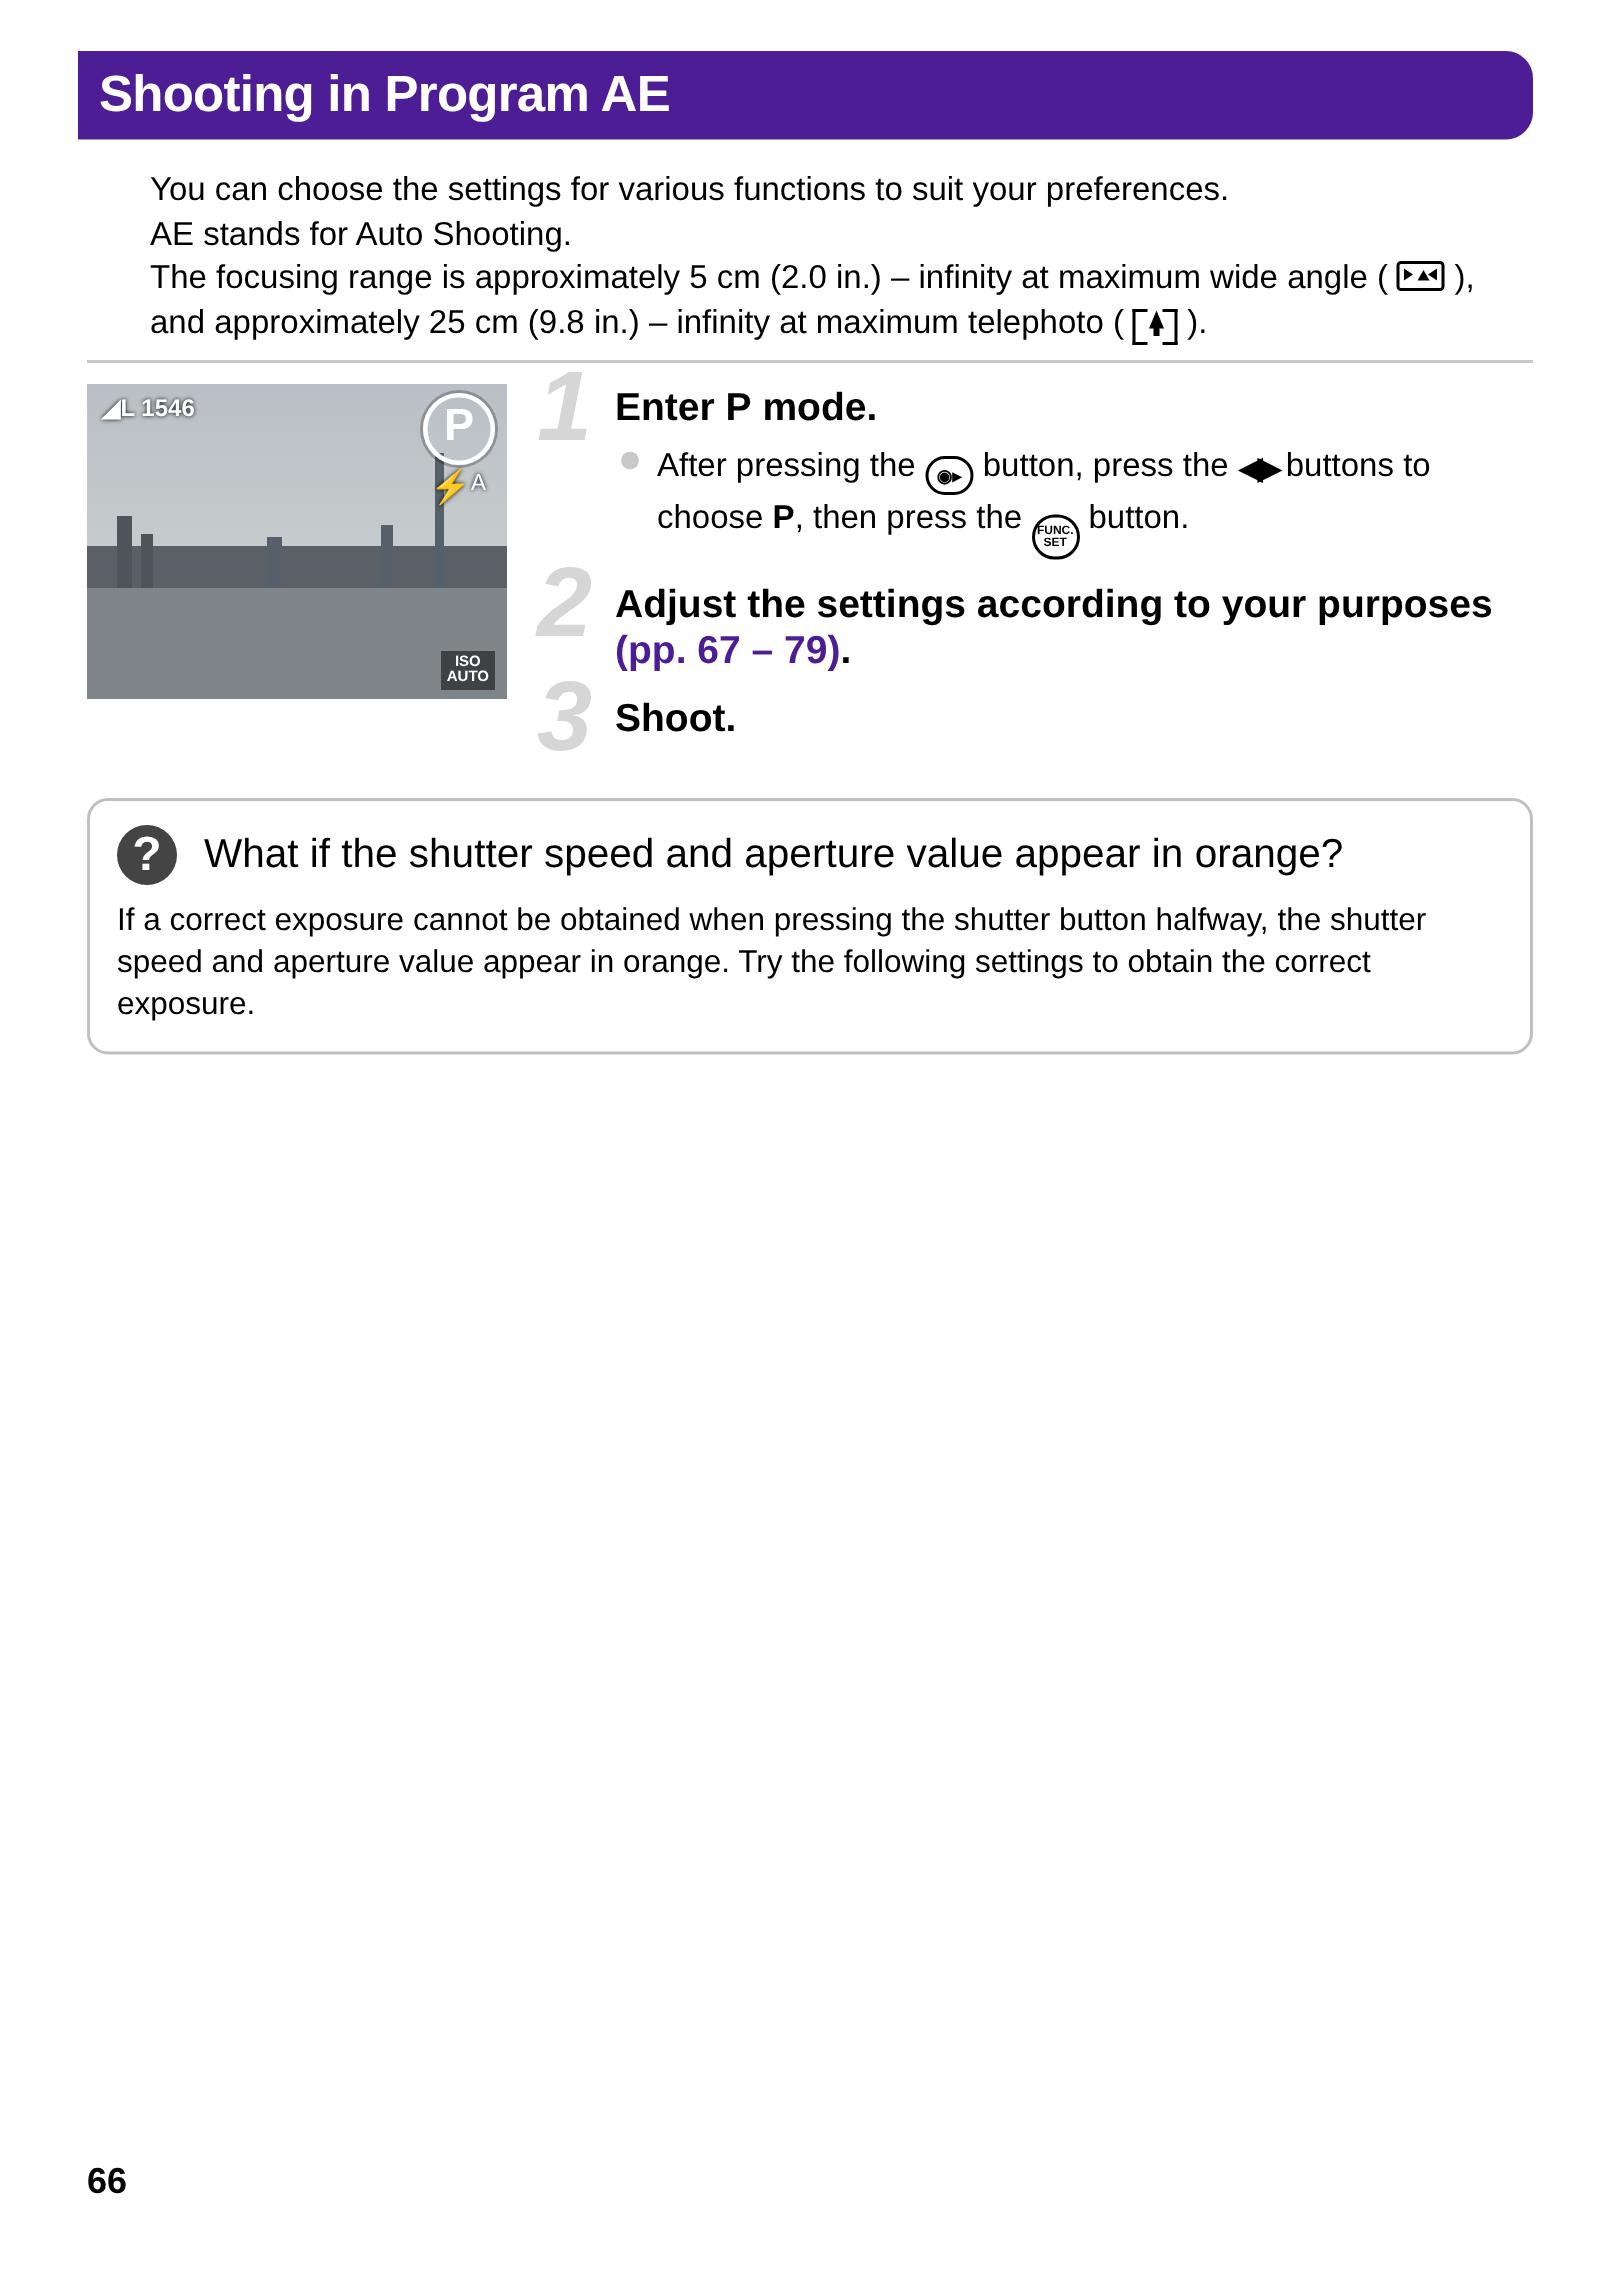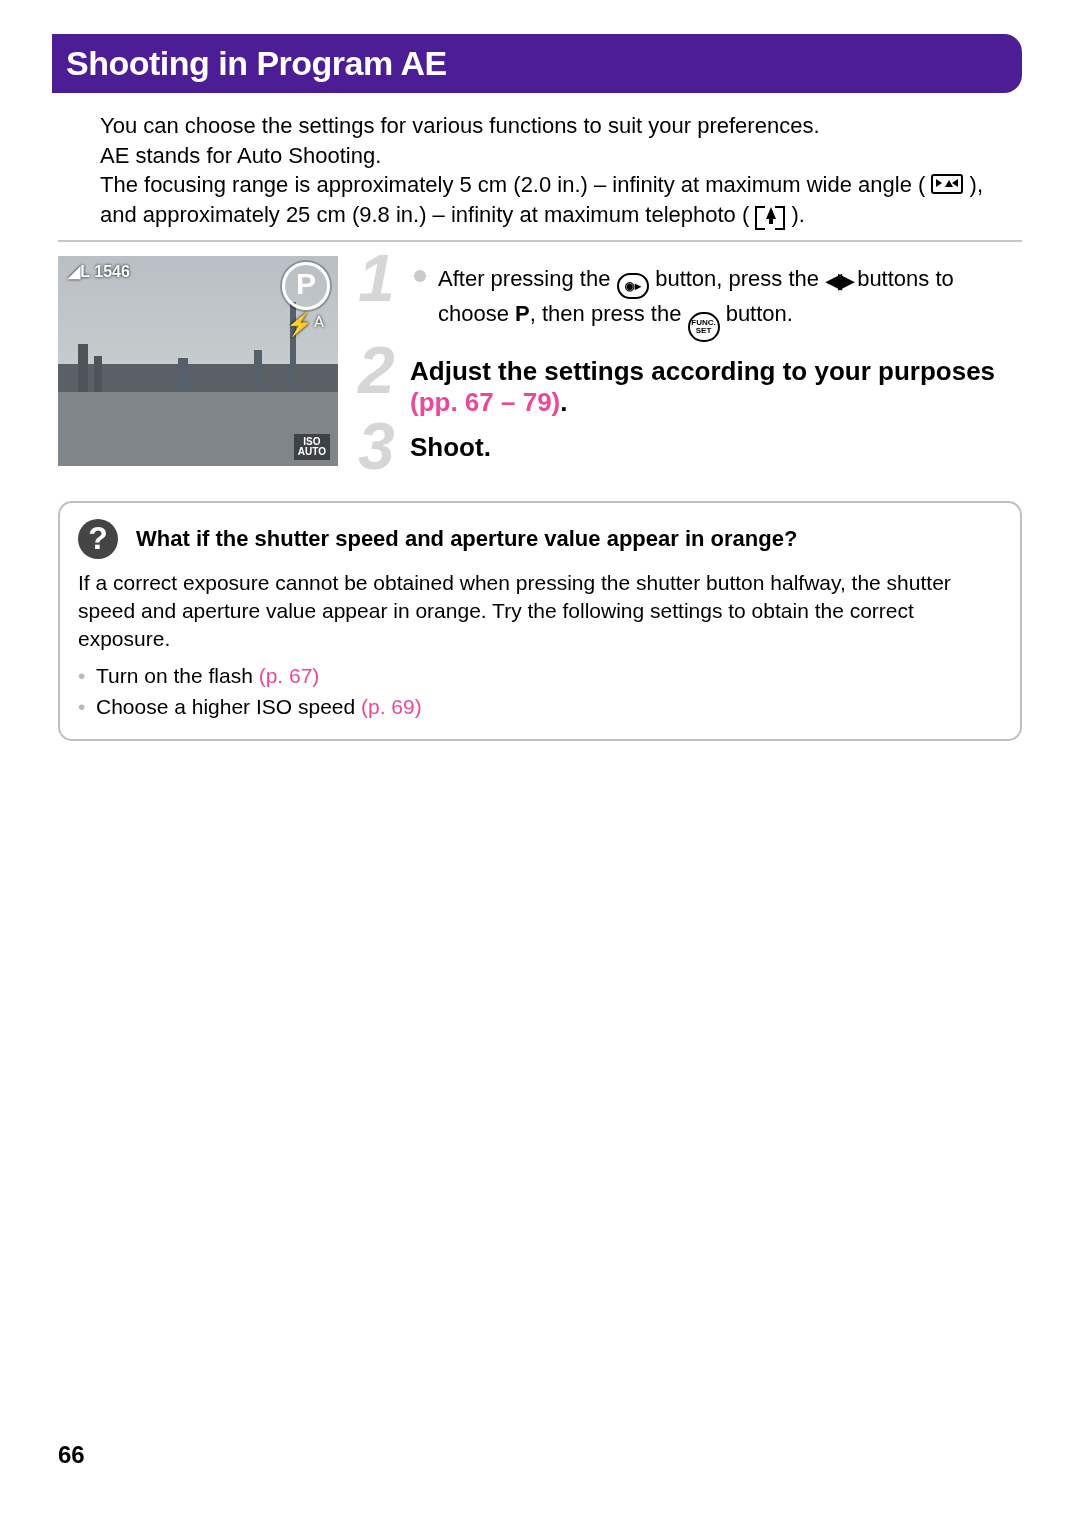--- a/index.html
+++ b/index.html
@@ -160,21 +160,21 @@
     line-height: 1.38;
   }
   .step-body .dot {
     position: absolute;
     left: 4px;
     top: 6px;
     width: 12px; height: 12px;
     background: #c9c9c9;
     border-radius: 50%;
   }
-  .link { color: #ec4899; }
+  .link { color: #4c1d95; }
 
   .icon-oval {
     display: inline-flex;
     align-items: center;
     justify-content: center;
     border: 2px solid #000;
     border-radius: 999px;
     padding: 0 6px;
     height: 22px;
     font-size: 12px;
@@ -240,21 +240,21 @@
     margin-bottom: 10px;
   }
   .q-icon {
     width: 40px; height: 40px;
     background: #444; color: #fff;
     border-radius: 50%;
     font-size: 32px; font-weight: 900;
     display:flex; align-items:center; justify-content:center;
     flex-shrink: 0;
   }
-  .faq-title { font-size: 22px; font-weight: 700; }
+  .faq-title { font-size: 27px; font-weight: 400; }
   .faq-body { font-size: 21px; line-height: 1.35; }
   .faq-list { margin-top: 6px; }
   .faq-item {
     position: relative;
     padding-left: 18px;
     font-size: 21px;
     line-height: 1.5;
   }
   .faq-item::before {
     content: "•";
@@ -305,20 +305,23 @@
       <div class="lcd-iso">
         <span>ISO</span><br>
         <span>AUTO</span>
       </div>
     </div>
 
     <div class="steps">
 
       <div class="step">
         <div class="step-num">1</div>
+        <div class="step-title">
+          <span>Enter </span><span class="p-block">P</span><span> mode.</span>
+        </div>
         <div class="step-body">
           <span class="dot"></span>
           <span>After pressing the </span>
           <span class="icon-oval">◉▸</span>
           <span> button, press the </span>
           <span class="lr-arrows">◀▶</span>
           <span> buttons to choose </span>
           <span class="p-bold">P</span><span>, then press the </span>
           <span class="icon-oval func">
             <span>FUNC.</span>
@@ -342,24 +345,16 @@
 
     </div>
   </div>
 
   <div class="faq-box">
     <div class="faq-head">
       <div class="q-icon">?</div>
       <div class="faq-title">What if the shutter speed and aperture value appear in orange?</div>
     </div>
     <div class="faq-body">If a correct exposure cannot be obtained when pressing the shutter button halfway, the shutter speed and aperture value appear in orange. Try the following settings to obtain the correct exposure.</div>
-    <div class="faq-list">
-      <div class="faq-item">
-        <span>Turn on the flash </span><span class="link">(p. 67)</span>
-      </div>
-      <div class="faq-item">
-        <span>Choose a higher ISO speed </span><span class="link">(p. 69)</span>
-      </div>
-    </div>
   </div>
 
   <div class="page-num">66</div>
 </div>
 
 </body></html>

